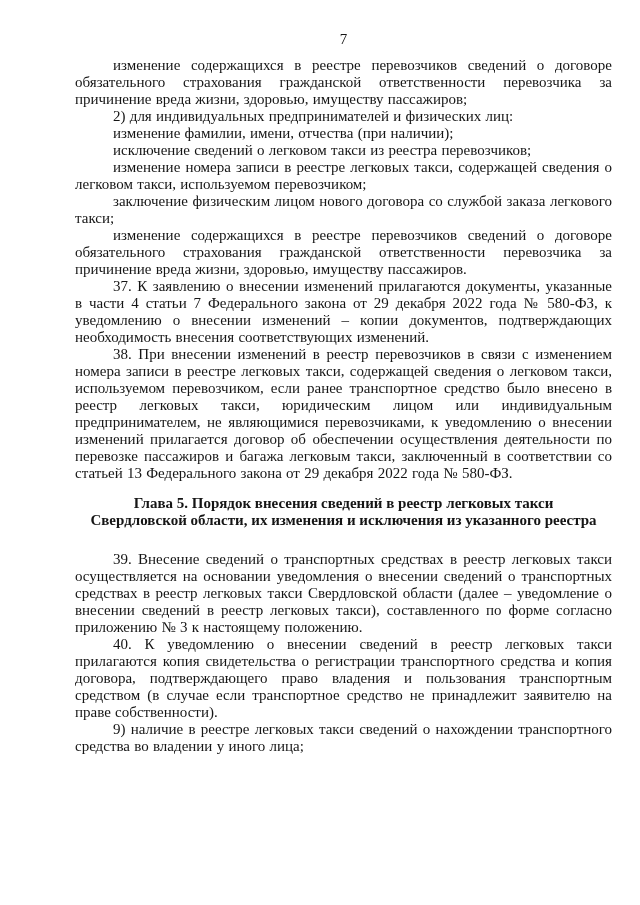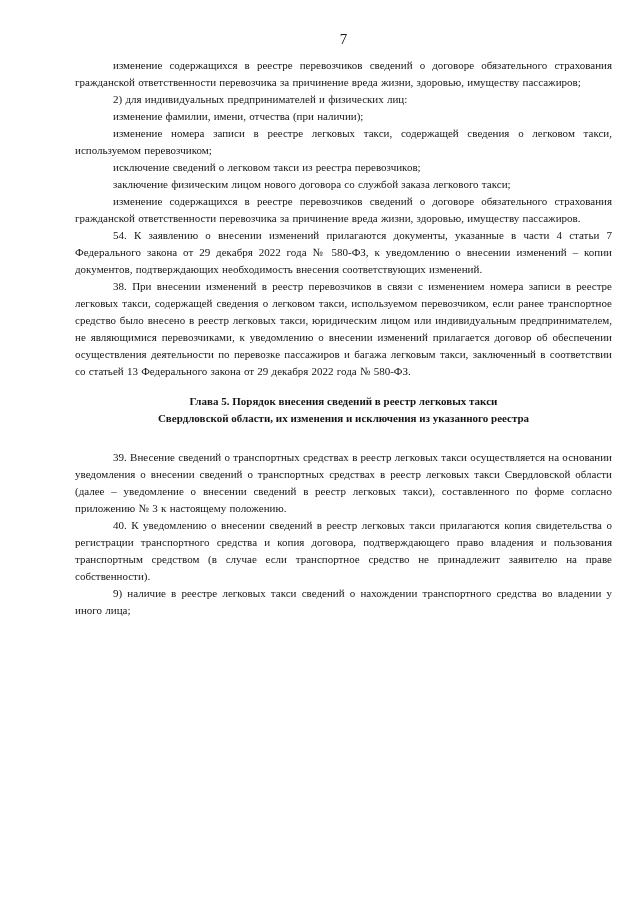--- a/index.html
+++ b/index.html
@@ -21,21 +21,21 @@
     margin-left: 75px;
     width: 537px;
     padding-top: 31px;
     text-align: center;
     font-size: 15px;
     line-height: 17px;
   }
   .content {
     margin: 9px 28px 0 75px;
     width: 537px;
-    font-size: 11px;
+    font-size: 15px;
     line-height: 17px;
     text-align: justify;
   }
   .content p {
     margin: 0;
     padding: 0;
     text-indent: 38px;
     word-spacing: 0.5px;
   }
   .chapter-heading {
@@ -54,25 +54,25 @@
 
 <div class="page">
 
   <div class="pageno">7</div>
 
   <div class="content">
 
     <p>изменение содержащихся в реестре перевозчиков сведений о договоре обязательного страхования гражданской ответственности перевозчика за причинение вреда жизни, здоровью, имуществу пассажиров;</p>
     <p>2) для индивидуальных предпринимателей и физических лиц:</p>
     <p>изменение фамилии, имени, отчества (при наличии);</p>
+    <p>исключение сведений о легковом такси из реестра перевозчиков;</p>
     <p>изменение номера записи в реестре легковых такси, содержащей сведения о легковом такси, используемом перевозчиком;</p>
-    <p>исключение сведений о легковом такси из реестра перевозчиков;</p>
     <p>заключение физическим лицом нового договора со службой заказа легкового такси;</p>
     <p>изменение содержащихся в реестре перевозчиков сведений о договоре обязательного страхования гражданской ответственности перевозчика за причинение вреда жизни, здоровью, имуществу пассажиров.</p>
-    <p>54. К заявлению о внесении изменений прилагаются документы, указанные в части 4 статьи 7 Федерального закона от 29 декабря 2022 года № 580-ФЗ, к уведомлению о внесении изменений – копии документов, подтверждающих необходимость внесения соответствующих изменений.</p>
+    <p>37. К заявлению о внесении изменений прилагаются документы, указанные в части 4 статьи 7 Федерального закона от 29 декабря 2022 года № 580-ФЗ, к уведомлению о внесении изменений – копии документов, подтверждающих необходимость внесения соответствующих изменений.</p>
     <p>38. При внесении изменений в реестр перевозчиков в связи с изменением номера записи в реестре легковых такси, содержащей сведения о легковом такси, используемом перевозчиком, если ранее транспортное средство было внесено в реестр легковых такси, юридическим лицом или индивидуальным предпринимателем, не являющимися перевозчиками, к уведомлению о внесении изменений прилагается договор об обеспечении осуществления деятельности по перевозке пассажиров и багажа легковым такси, заключенный в соответствии со статьей 13 Федерального закона от 29 декабря 2022 года № 580-ФЗ.</p>
 
     <div class="chapter-heading">
       <div>Глава 5. Порядок внесения сведений в реестр легковых такси</div>
       <div>Свердловской области, их изменения и исключения из указанного реестра</div>
     </div>
 
     <p>39. Внесение сведений о транспортных средствах в реестр легковых такси осуществляется на основании уведомления о внесении сведений о транспортных средствах в реестр легковых такси Свердловской области (далее – уведомление о внесении сведений в реестр легковых такси), составленного по форме согласно приложению № 3 к настоящему положению.</p>
     <p>40. К уведомлению о внесении сведений в реестр легковых такси прилагаются копия свидетельства о регистрации транспортного средства и копия договора, подтверждающего право владения и пользования транспортным средством (в случае если транспортное средство не принадлежит заявителю на праве собственности).</p>
     <p>9) наличие в реестре легковых такси сведений о нахождении транспортного средства во владении у иного лица;</p>

